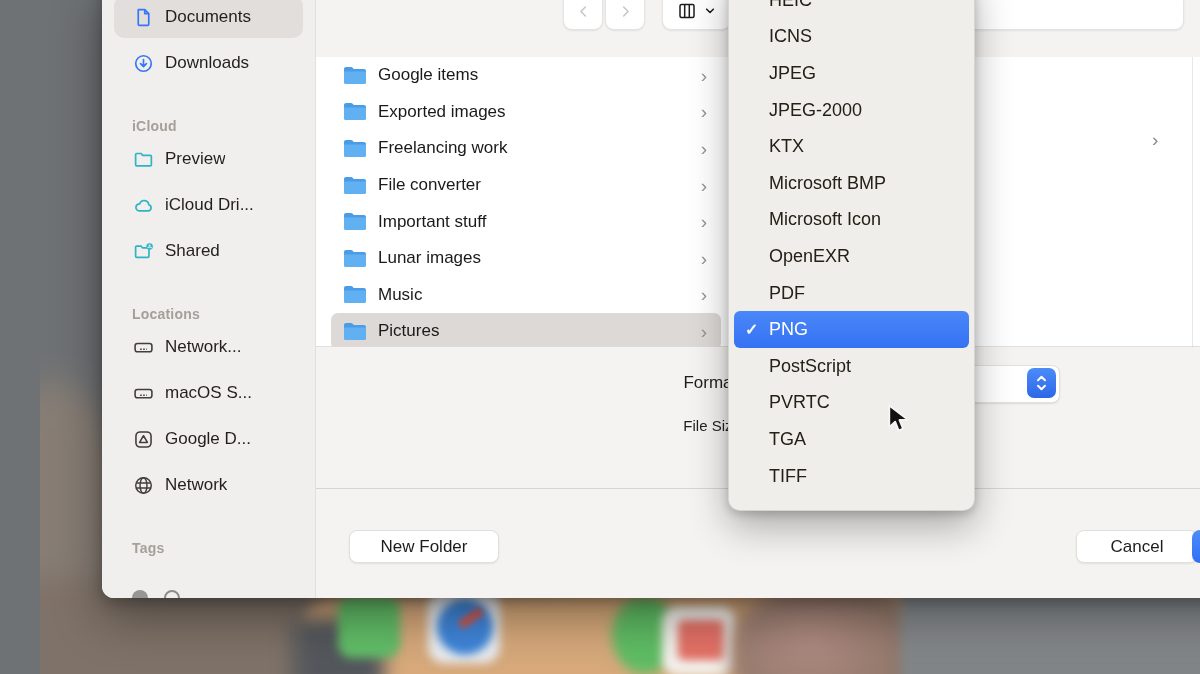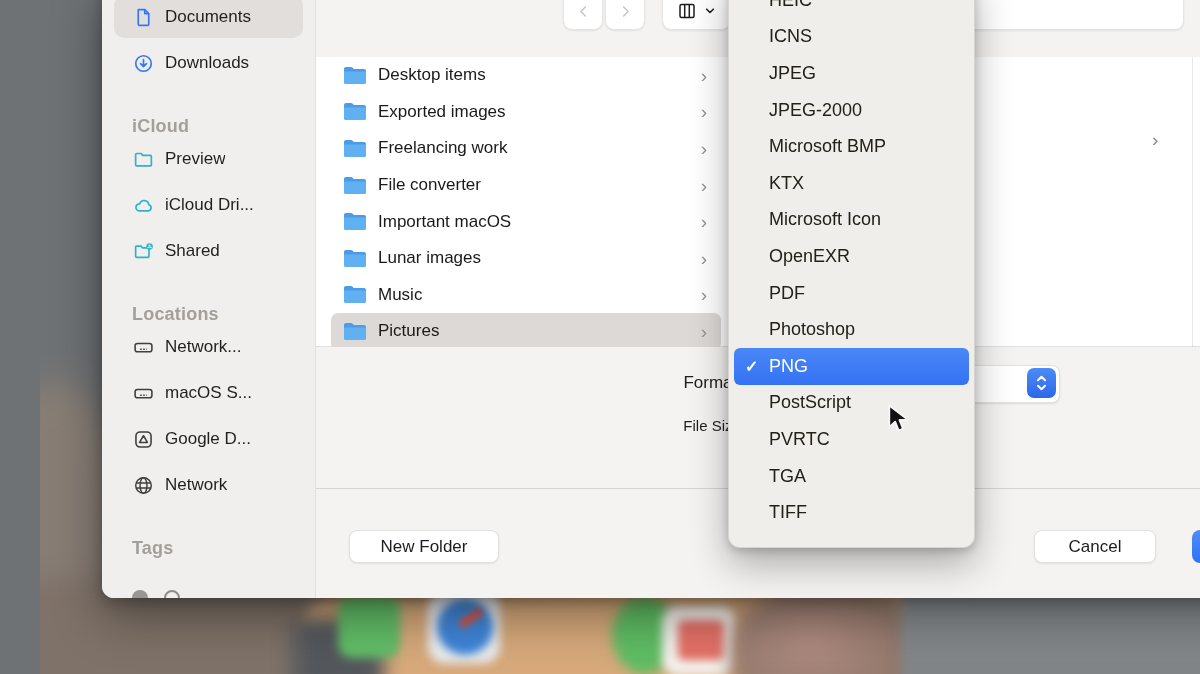--- a/index.html
+++ b/index.html
@@ -14,21 +14,21 @@
 
   
   .dialog{position:absolute;left:62px;top:-20px;width:1180px;height:618px;
           background:#f5f3f1;border-radius:10px 10px 10px 12px;z-index:2;
           box-shadow:0 18px 50px rgba(0,0,0,.40),0 4px 14px rgba(0,0,0,.25);
           overflow:hidden;}
 
   
   .sidebar{position:absolute;left:0;top:0;width:214px;height:618px;background:#f1efed;
            border-right:1px solid rgba(0,0,0,.06);box-sizing:border-box;padding-top:16px;}
-  .sb-header{margin:30px 0 0 30px;height:24px;line-height:24px;font-size:18px;font-weight:700;
+  .sb-header{margin:30px 0 0 30px;height:24px;line-height:24px;font-size:14px;font-weight:700;
              color:#a49f99;letter-spacing:.2px;}
   .sb-header:empty{display:none;margin:0;height:0;}
   .sb-item{position:relative;height:42px;margin:0 12px 4px 12px;border-radius:10px;
            display:flex;align-items:center;padding-left:18px;box-sizing:border-box;cursor:default;}
   .sb-item.selected{background:#e1dedb;}
   .sb-icon{width:22px;height:22px;margin-right:11px;display:flex;align-items:center;justify-content:center;flex:0 0 22px;}
   .sb-icon svg{width:21px;height:21px;}
   .sb-label{font-size:17px;color:#221f1d;white-space:nowrap;overflow:hidden;}
   .tint-blue .sb-icon{color:#3478f6;}
   .tint-teal .sb-icon{color:#2db4c6;}
@@ -71,21 +71,21 @@
   .popup-cap{position:absolute;right:3px;top:2px;width:29px;height:30px;border-radius:7px;
              background:linear-gradient(180deg,#4c8cf8,#2d67e8);display:flex;align-items:center;justify-content:center;}
 
   
   .footer{position:absolute;left:214px;top:509px;width:966px;height:109px;}
   .btn{position:absolute;top:41px;height:33px;border-radius:8px;font-size:17px;display:flex;
        align-items:center;justify-content:center;box-sizing:border-box;cursor:default;}
   .btn.plain{background:#fff;border:1px solid #e2e0de;color:#1d1d1f;box-shadow:0 1px 2px rgba(0,0,0,.08);}
   .btn.primary{background:linear-gradient(180deg,#4d8df8,#306ff5);color:#fff;border:none;}
   .newfolder{left:33px;width:150px;}
-  .cancel{left:718px;width:122px;}
+  .cancel{left:760px;width:122px;}
   .save{left:876px;width:100px;}
 
   
   .menu{position:absolute;left:688px;top:-30px;width:247px;z-index:6;background:#f0eeea;
         border-radius:12px;border:1px solid rgba(0,0,0,.10);box-sizing:border-box;
         padding:11px 0 16px 0;box-shadow:0 16px 38px rgba(0,0,0,.30),0 3px 10px rgba(0,0,0,.18);}
   .menu-item{position:relative;height:36.6px;margin:0 5px;border-radius:6px;display:flex;
              align-items:center;padding-left:35px;box-sizing:border-box;font-size:18px;color:#242018;}
   .menu-item .check{position:absolute;left:11px;font-size:16px;font-weight:700;}
   .menu-item.selected{background:linear-gradient(180deg,#4a87f8,#3572f3);color:#fff;}
@@ -307,21 +307,21 @@
       <span class="next-chev">›</span>
       <div class="folders">
 
           <div class="frow">
             <span class="ficon">
               <svg viewBox="0 0 24 19" fill="none">
                 <path d="M1 3.1 C1 2 1.9 1.1 3 1.1 h5.1 c.6 0 1.2 .26 1.6 .72 l1 1.08 H21 c1.1 0 2 .9 2 2 V15.9 c0 1.1 -.9 2 -2 2 H3 c-1.1 0 -2 -.9 -2 -2 Z" fill="#4b9ce6"></path>
                 <path d="M1 5.5 H23 V15.9 c0 1.1 -.9 2 -2 2 H3 c-1.1 0 -2 -.9 -2 -2 Z" fill="#60b0f2"></path>
               </svg>
             </span>
-            <span class="flabel">Desktop items</span>
+            <span class="flabel">Google items</span>
             <span class="fchev">›</span>
           </div>
 
           <div class="frow">
             <span class="ficon">
               <svg viewBox="0 0 24 19" fill="none">
                 <path d="M1 3.1 C1 2 1.9 1.1 3 1.1 h5.1 c.6 0 1.2 .26 1.6 .72 l1 1.08 H21 c1.1 0 2 .9 2 2 V15.9 c0 1.1 -.9 2 -2 2 H3 c-1.1 0 -2 -.9 -2 -2 Z" fill="#4b9ce6"></path>
                 <path d="M1 5.5 H23 V15.9 c0 1.1 -.9 2 -2 2 H3 c-1.1 0 -2 -.9 -2 -2 Z" fill="#60b0f2"></path>
               </svg>
             </span>
@@ -351,21 +351,21 @@
             <span class="fchev">›</span>
           </div>
 
           <div class="frow">
             <span class="ficon">
               <svg viewBox="0 0 24 19" fill="none">
                 <path d="M1 3.1 C1 2 1.9 1.1 3 1.1 h5.1 c.6 0 1.2 .26 1.6 .72 l1 1.08 H21 c1.1 0 2 .9 2 2 V15.9 c0 1.1 -.9 2 -2 2 H3 c-1.1 0 -2 -.9 -2 -2 Z" fill="#4b9ce6"></path>
                 <path d="M1 5.5 H23 V15.9 c0 1.1 -.9 2 -2 2 H3 c-1.1 0 -2 -.9 -2 -2 Z" fill="#60b0f2"></path>
               </svg>
             </span>
-            <span class="flabel">Important macOS</span>
+            <span class="flabel">Important stuff</span>
             <span class="fchev">›</span>
           </div>
 
           <div class="frow">
             <span class="ficon">
               <svg viewBox="0 0 24 19" fill="none">
                 <path d="M1 3.1 C1 2 1.9 1.1 3 1.1 h5.1 c.6 0 1.2 .26 1.6 .72 l1 1.08 H21 c1.1 0 2 .9 2 2 V15.9 c0 1.1 -.9 2 -2 2 H3 c-1.1 0 -2 -.9 -2 -2 Z" fill="#4b9ce6"></path>
                 <path d="M1 5.5 H23 V15.9 c0 1.1 -.9 2 -2 2 H3 c-1.1 0 -2 -.9 -2 -2 Z" fill="#60b0f2"></path>
               </svg>
             </span>
@@ -434,48 +434,44 @@
         <span>JPEG</span>
       </div>
 
       <div class="menu-item">
         <span class="check"></span>
         <span>JPEG-2000</span>
       </div>
 
       <div class="menu-item">
         <span class="check"></span>
+        <span>KTX</span>
+      </div>
+
+      <div class="menu-item">
+        <span class="check"></span>
         <span>Microsoft BMP</span>
       </div>
 
       <div class="menu-item">
         <span class="check"></span>
-        <span>KTX</span>
-      </div>
-
-      <div class="menu-item">
-        <span class="check"></span>
         <span>Microsoft Icon</span>
       </div>
 
       <div class="menu-item">
         <span class="check"></span>
         <span>OpenEXR</span>
       </div>
 
 
       <div class="menu-item">
         <span class="check"></span>
         <span>PDF</span>
       </div>
 
-      <div class="menu-item">
-        <span class="check"></span>
-        <span>Photoshop</span>
-      </div>
 
       <div class="menu-item selected">
         <span class="check">✓</span>
         <span>PNG</span>
       </div>
 
       <div class="menu-item">
         <span class="check"></span>
         <span>PostScript</span>
       </div>

